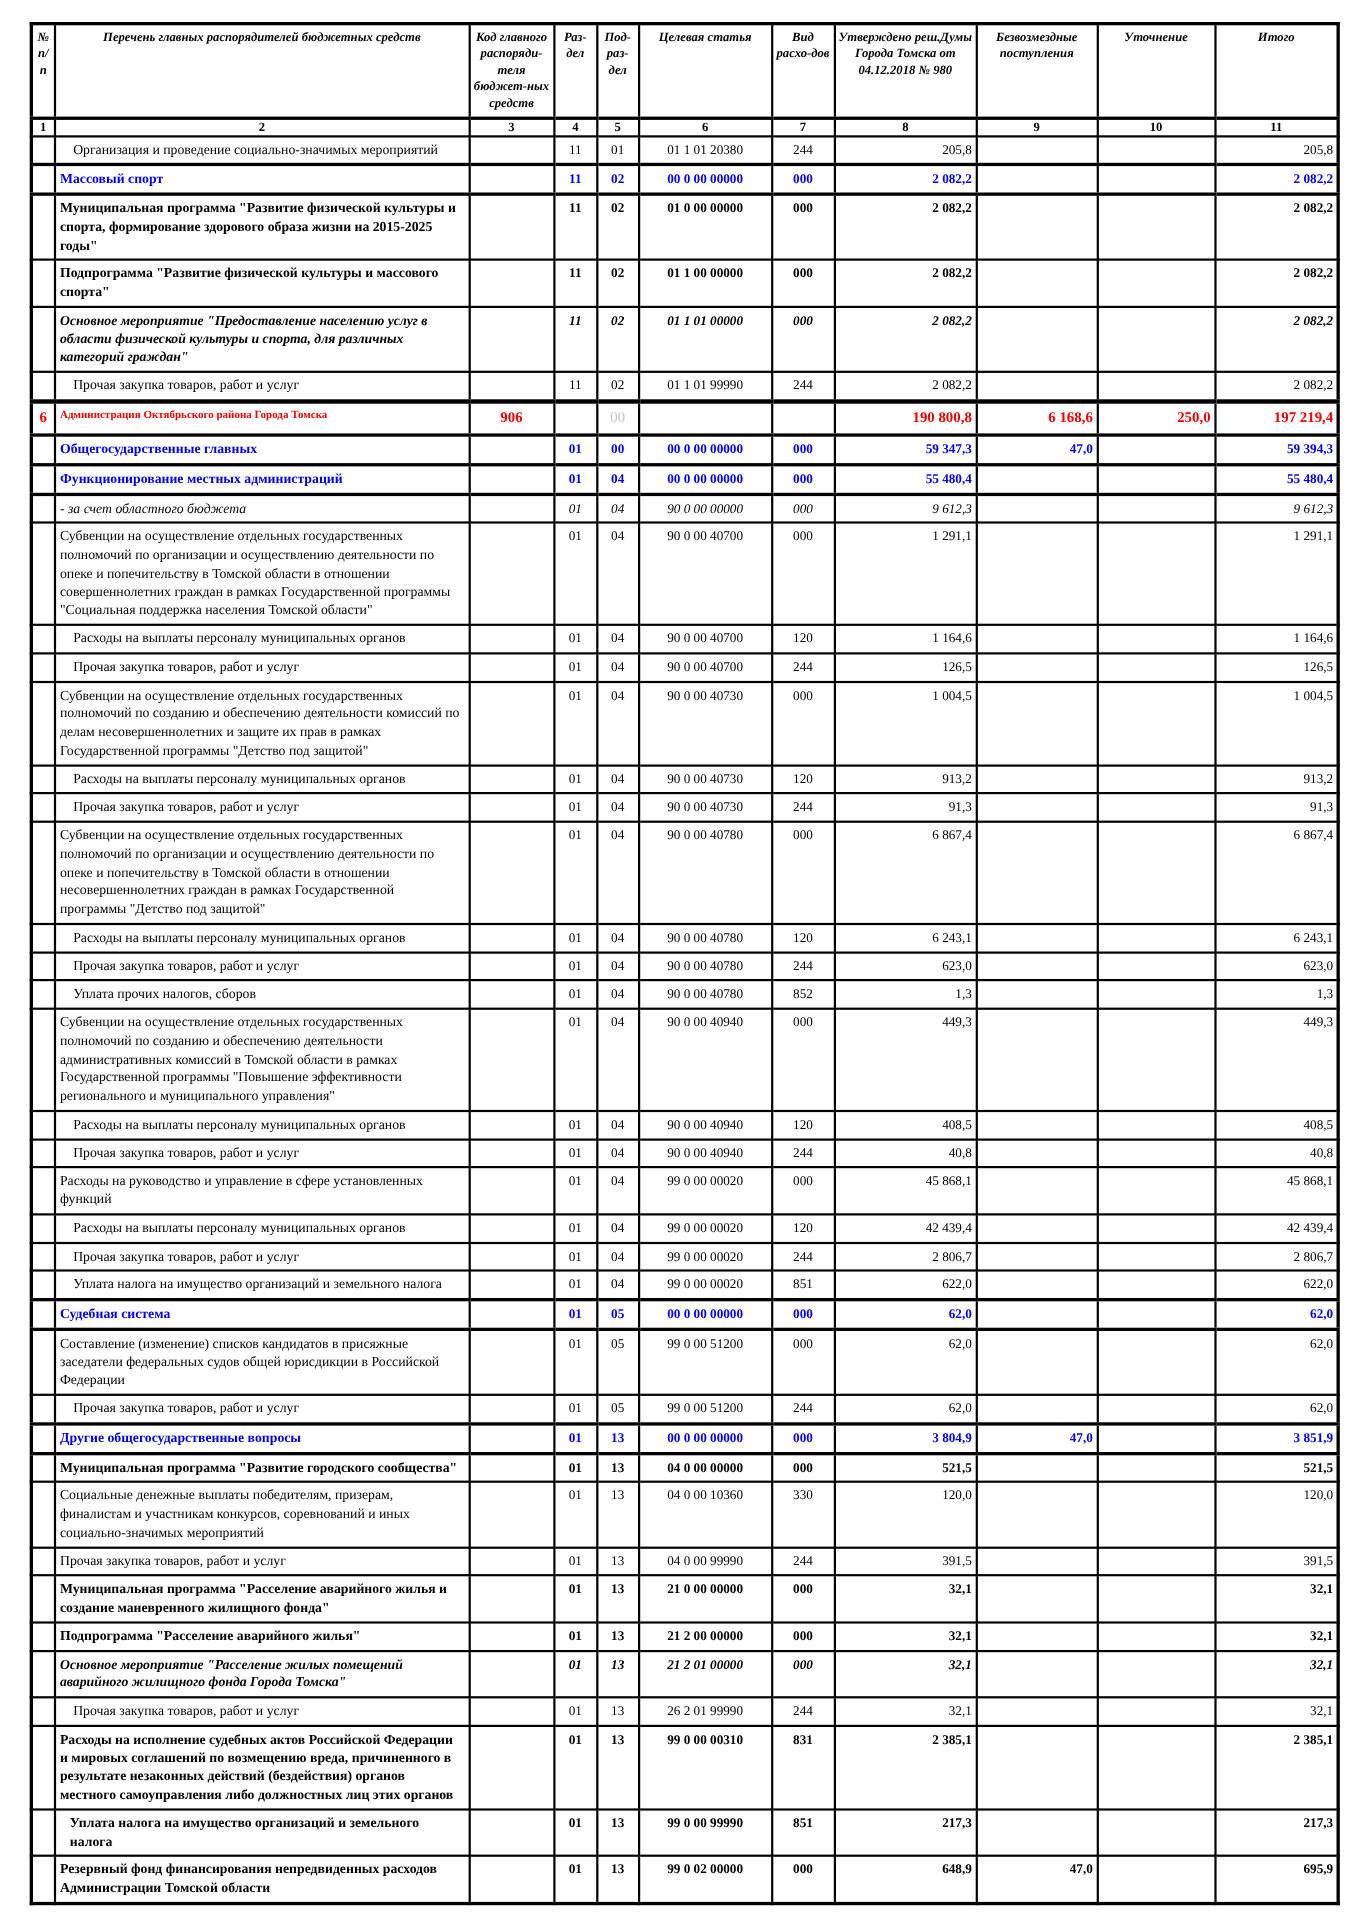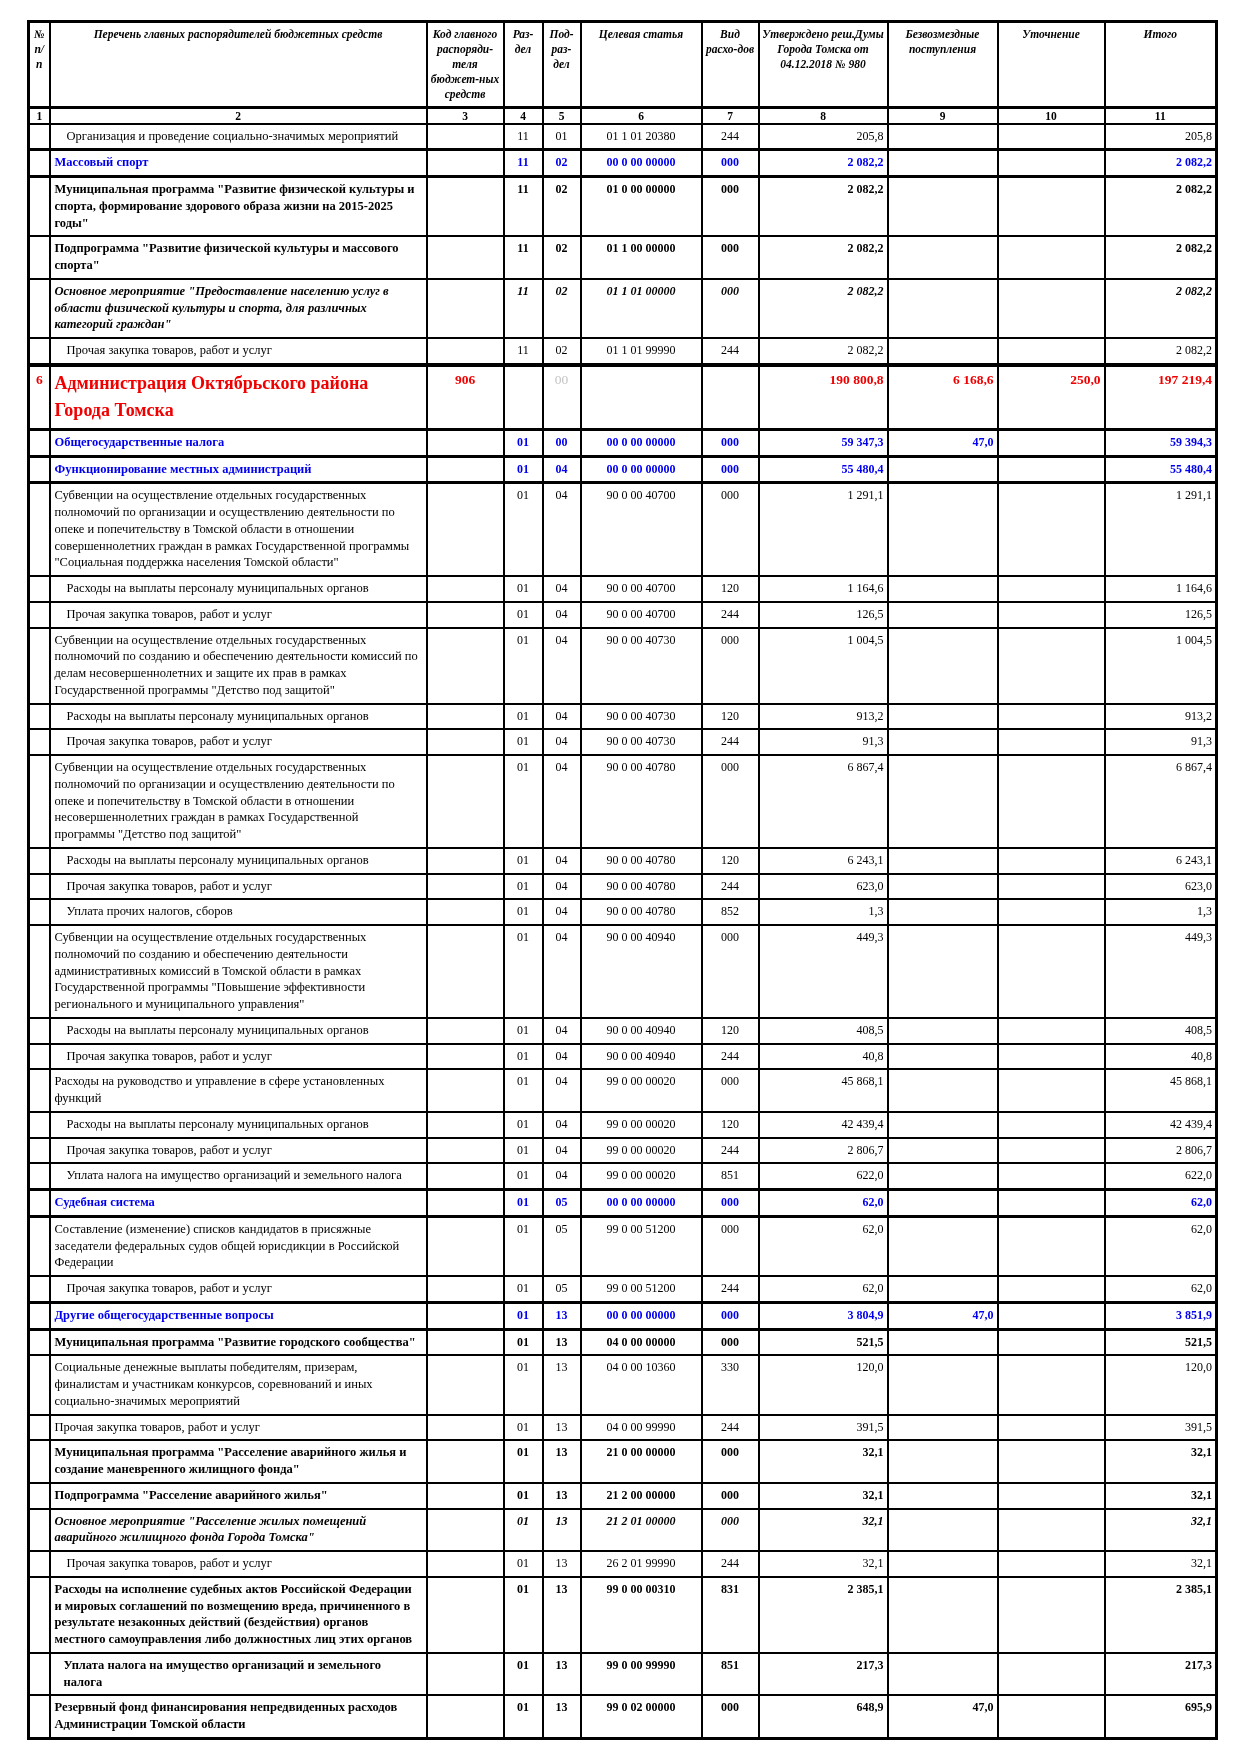--- a/index.html
+++ b/index.html
@@ -17,21 +17,21 @@
   tbody td.c-name{text-align:left;}
   tbody td.c-mid{text-align:center;white-space:nowrap;font-size:12px;}
   tbody td.c-num{text-align:right;white-space:nowrap;font-size:12px;padding-right:3px;}
   
   tr.detail td.c-name{padding-left:16px;}
   tr.detail-bold td.c-name{padding-left:13px;}
   tr.bold td, tr.detail-bold td{font-weight:bold;}
   tr.italic td{font-style:italic;}
   tr.bolditalic td{font-weight:bold;font-style:italic;}
   tr.blue td{font-weight:bold;border-top-width:3px;border-bottom-width:3px;}
-  tr.red td{font-weight:bold;font-size:18px;line-height:1.5;border-top-width:4px;border-bottom-width:3px;}
+  tr.red td{font-weight:bold;font-size:10px;line-height:1.5;border-top-width:4px;border-bottom-width:3px;}
   tr.red td.c-mid, tr.red td.c-num{font-size:13.5px;}
   .ghost{color:#b9b9b9;font-weight:normal;opacity:.85;}
 </style>
 </head>
 <body>
 
 <div class="page">
   <table class="budget">
     <colgroup>
       <col style="width:21px">
@@ -161,21 +161,21 @@
           <td class="c-mid"><span class="ghost">00</span></td>
           <td class="c-mid"></td>
           <td class="c-mid"></td>
           <td class="c-num">190 800,8</td>
           <td class="c-num">6 168,6</td>
           <td class="c-num">250,0</td>
           <td class="c-num">197 219,4</td>
         </tr>
         <tr class="blue" style="color: rgb(0, 0, 240);">
           <td class="c-mid"></td>
-          <td class="c-name">Общегосударственные налога</td>
+          <td class="c-name">Общегосударственные главных</td>
           <td class="c-mid"></td>
           <td class="c-mid">01</td>
           <td class="c-mid">00</td>
           <td class="c-mid">00 0 00 00000</td>
           <td class="c-mid">000</td>
           <td class="c-num">59 347,3</td>
           <td class="c-num">47,0</td>
           <td class="c-num"></td>
           <td class="c-num">59 394,3</td>
         </tr>
@@ -184,20 +184,33 @@
           <td class="c-name">Функционирование местных администраций</td>
           <td class="c-mid"></td>
           <td class="c-mid">01</td>
           <td class="c-mid">04</td>
           <td class="c-mid">00 0 00 00000</td>
           <td class="c-mid">000</td>
           <td class="c-num">55 480,4</td>
           <td class="c-num"></td>
           <td class="c-num"></td>
           <td class="c-num">55 480,4</td>
+        </tr>
+        <tr class="italic">
+          <td class="c-mid"></td>
+          <td class="c-name">- за счет областного бюджета</td>
+          <td class="c-mid"></td>
+          <td class="c-mid">01</td>
+          <td class="c-mid">04</td>
+          <td class="c-mid">90 0 00 00000</td>
+          <td class="c-mid">000</td>
+          <td class="c-num">9 612,3</td>
+          <td class="c-num"></td>
+          <td class="c-num"></td>
+          <td class="c-num">9 612,3</td>
         </tr>
         <tr class="normal">
           <td class="c-mid"></td>
           <td class="c-name">Субвенции на осуществление отдельных государственных полномочий по организации и осуществлению деятельности по опеке и попечительству в Томской области в отношении совершеннолетних граждан в рамках Государственной программы "Социальная поддержка населения Томской области"</td>
           <td class="c-mid"></td>
           <td class="c-mid">01</td>
           <td class="c-mid">04</td>
           <td class="c-mid">90 0 00 40700</td>
           <td class="c-mid">000</td>
           <td class="c-num">1 291,1</td>

